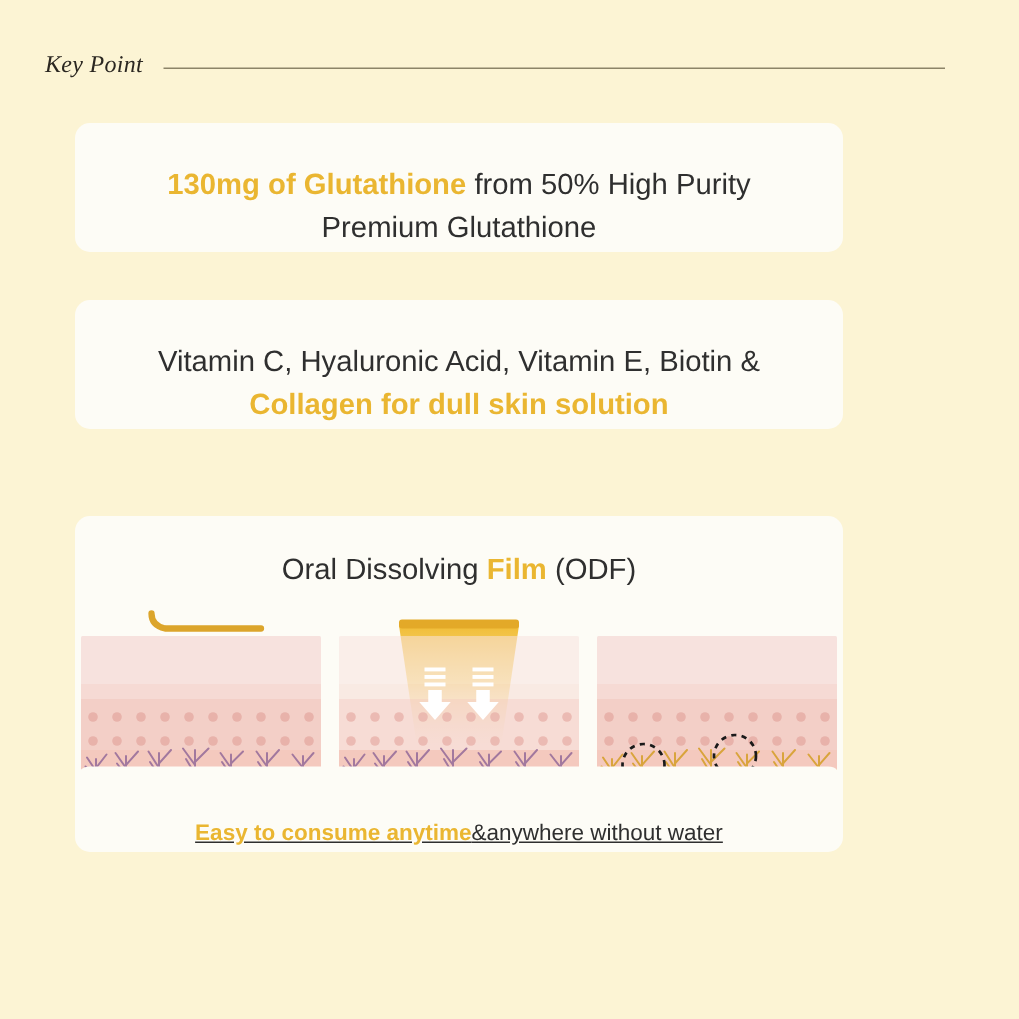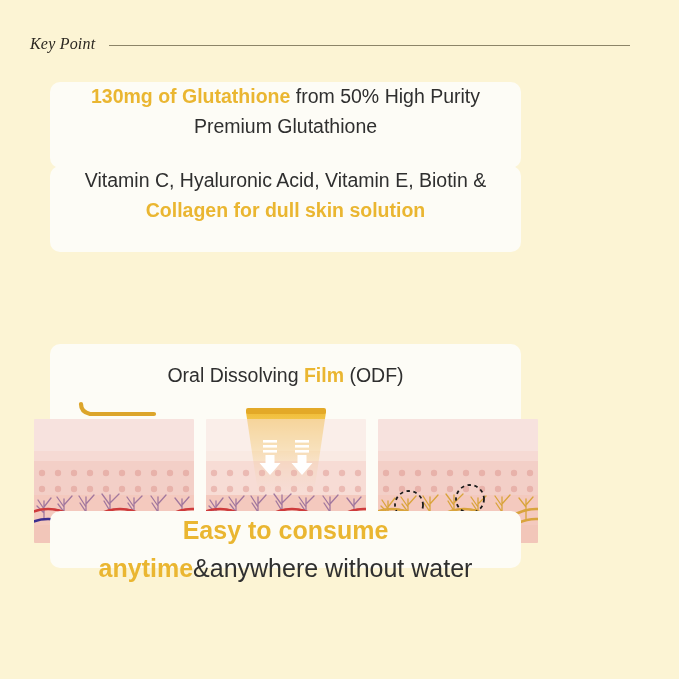--- a/index.html
+++ b/index.html
@@ -49,44 +49,44 @@
     height: 1px;
     background: #8C8468;
     margin-top: 3px;
     margin-right: 22px;
   }
 
   
   .card {
     position: absolute;
     left: 50px;
-    width: 471px;
+    width: 512px;
     background: #FDFCF6;
     border-radius: 10px;
     display: flex;
     flex-direction: column;
     align-items: center;
-    justify-content: flex-start;
+    justify-content: flex-end;
   }
 
   .card-text {
     text-align: center;
     font-size: 19.5px;
     color: #2F2F2F;
     line-height: 1.52;
     padding: 0 26px;
   }
 
   .hl {
     color: #EAB631;
     font-weight: bold;
   }
 
   #card-1 { top: 82px;  height: 86px; }
-  #card-2 { top: 166px; height: 86px; }
+  #card-2 { top: 200px; height: 86px; }
   #card-3 { top: 296px; height: 204px; margin-top: 48px; }
   #card-4 { top: 511px; height: 57px; }
   #card-5 { top: 583px; height: 63px; }
 
   
   .odf-title {
     font-size: 19.5px;
     color: #2F2F2F;
     text-align: center;
     margin-top: 20px;
@@ -102,21 +102,21 @@
 
   .panel {
     position: relative;
     width: 160px;
     height: 142px;
   }
 
   .skin-svg { display: block; width: 160px; height: 142px; }
 
   
-  .card-text.single { font-size: 25px; }
+  .card-text.single { font-size: 15px; text-decoration: underline; }
 </style>
 </head>
 <body>
 
 <div class="page">
 
   <div class="header">
     <span class="header-title">Key Point</span>
     <span class="header-rule"></span>
   </div>

